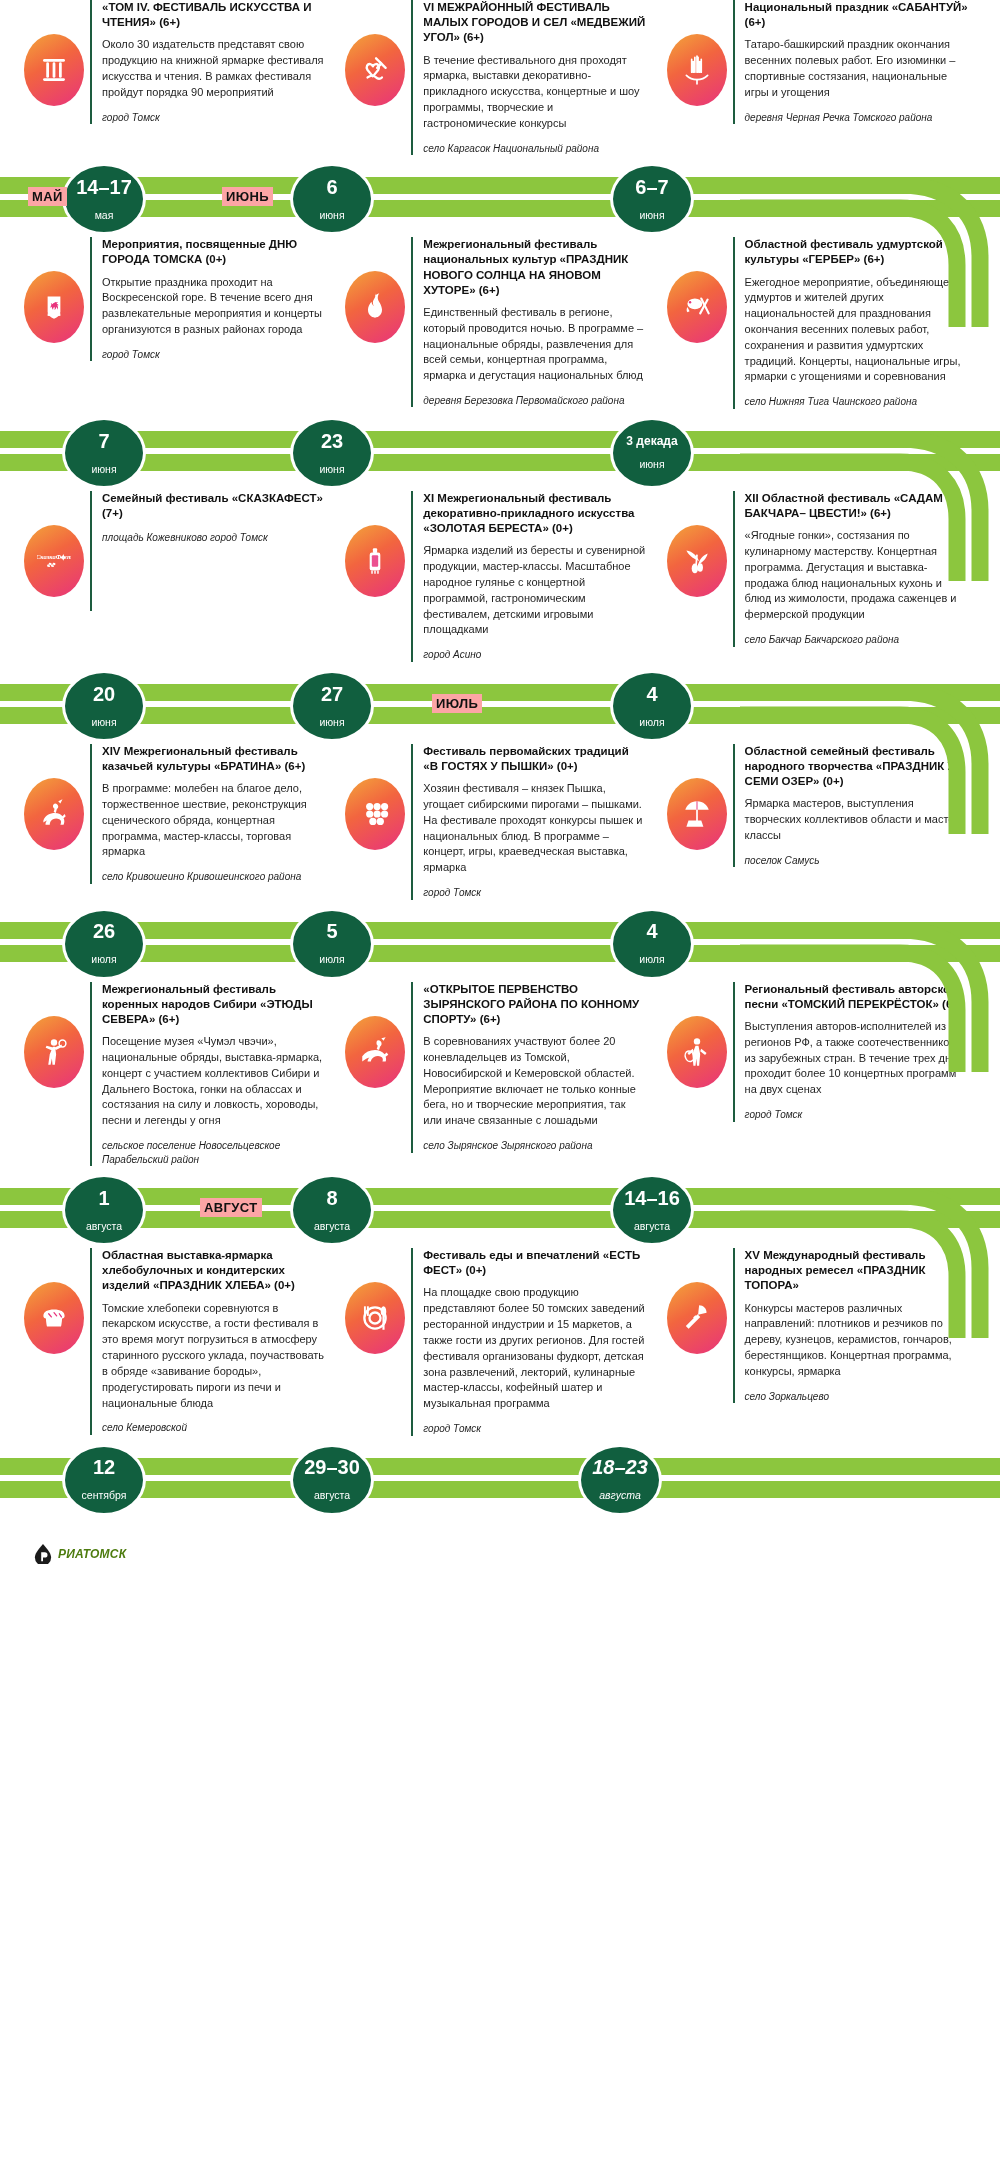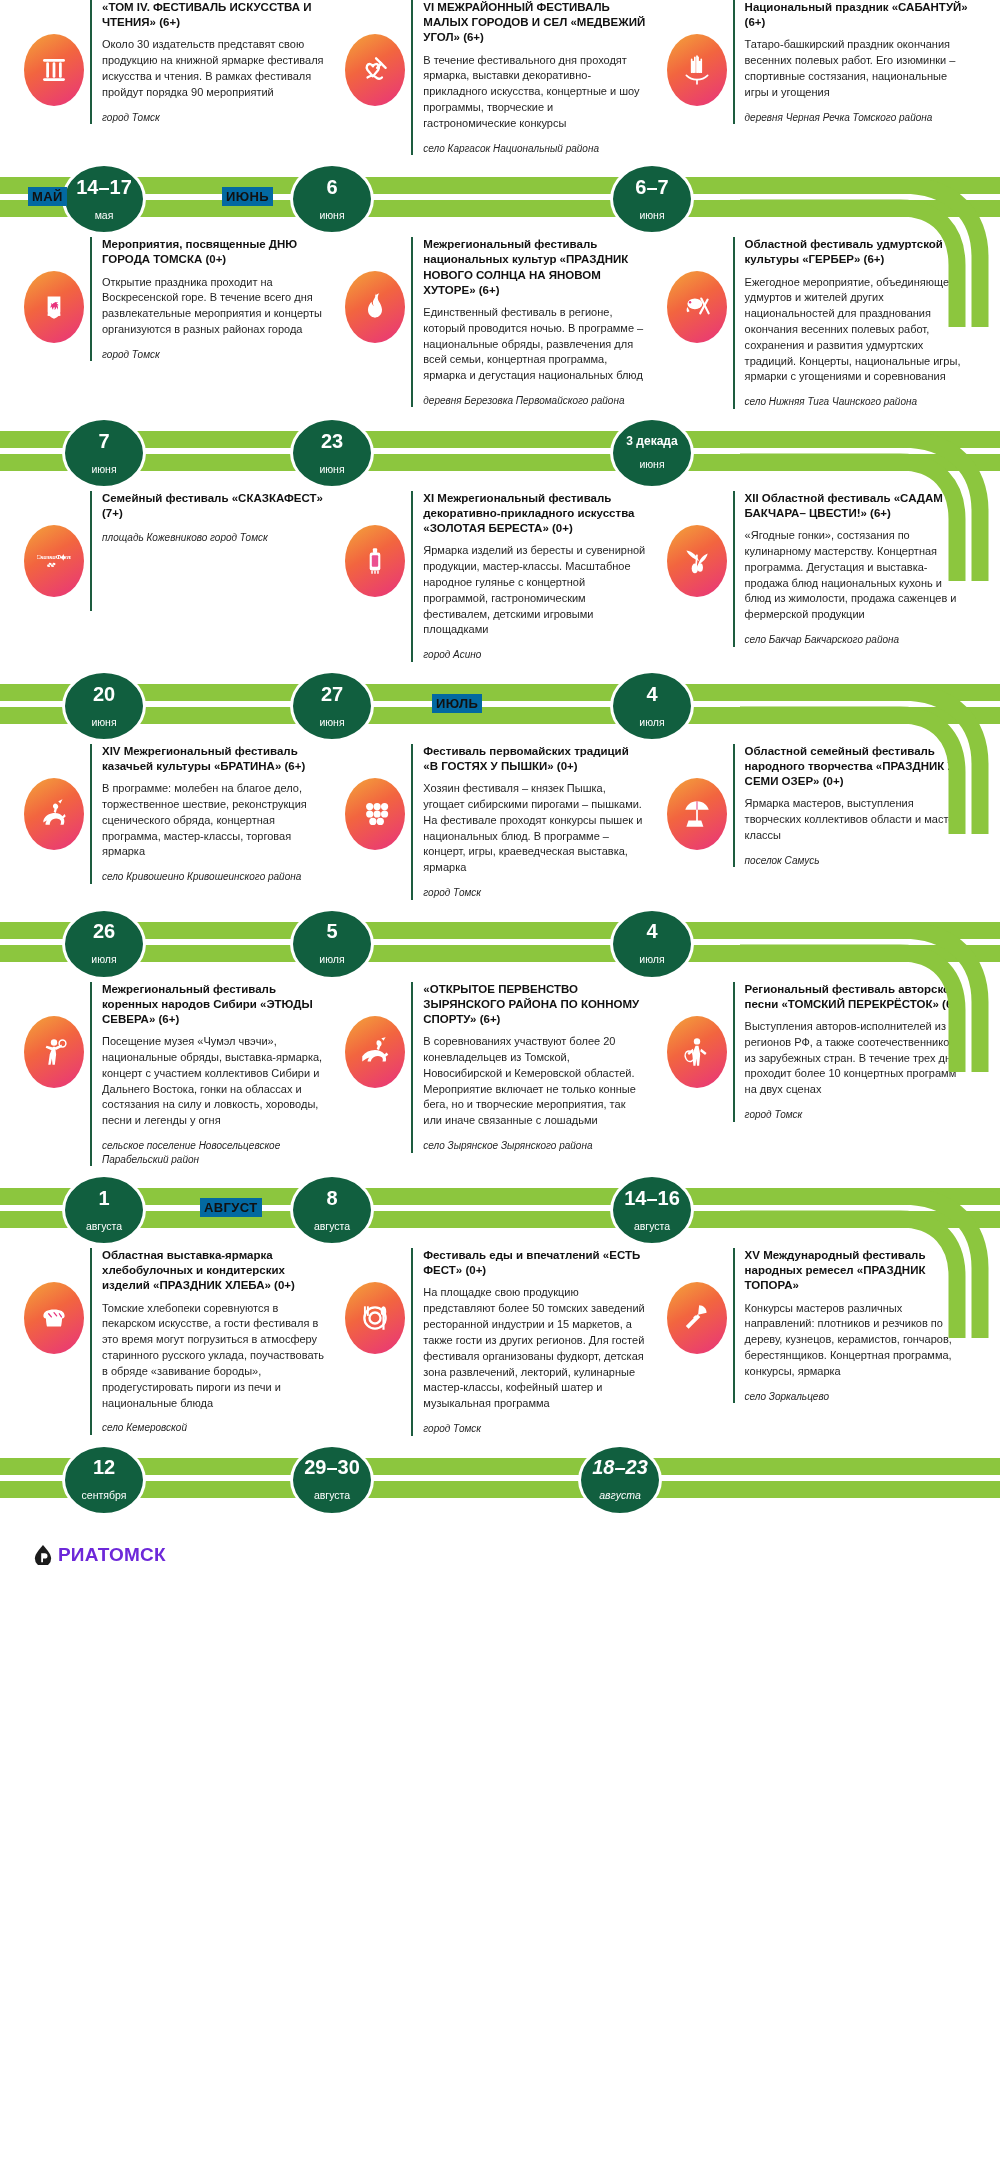--- a/index.html
+++ b/index.html
@@ -137,21 +137,21 @@
     margin-top: 12px;
   }
   .tl-month {
     position: absolute;
     top: 28px;
     font-size: 13px;
     font-weight: 700;
     letter-spacing: 0.4px;
     color: #111111;
     z-index: 5;
-    background: #0369a1;
+    background: #fca5a5;
     padding: 2px 4px;
   }
 
   
   .curve {
     position: absolute;
     z-index: 1;
     pointer-events: none;
   }
 
@@ -159,24 +159,25 @@
   .footer {
     display: flex;
     align-items: center;
     gap: 6px;
     padding: 26px 0 18px 34px;
   }
   .footer .mark {
     width: 18px; height: 20px;
   }
   .footer .brand {
-    font-size: 19px;
+    font-size: 12px;
     font-weight: 700;
-    color: #6d28d9;
+    color: #4d7c0f;
     letter-spacing: 0.2px;
+    font-style: italic;
   }
   .footer .brand .b2 { font-weight: 700; }
 </style>
 </head>
 <body>
 
 <div class="page">
 
 
   <div id="rows-host">

